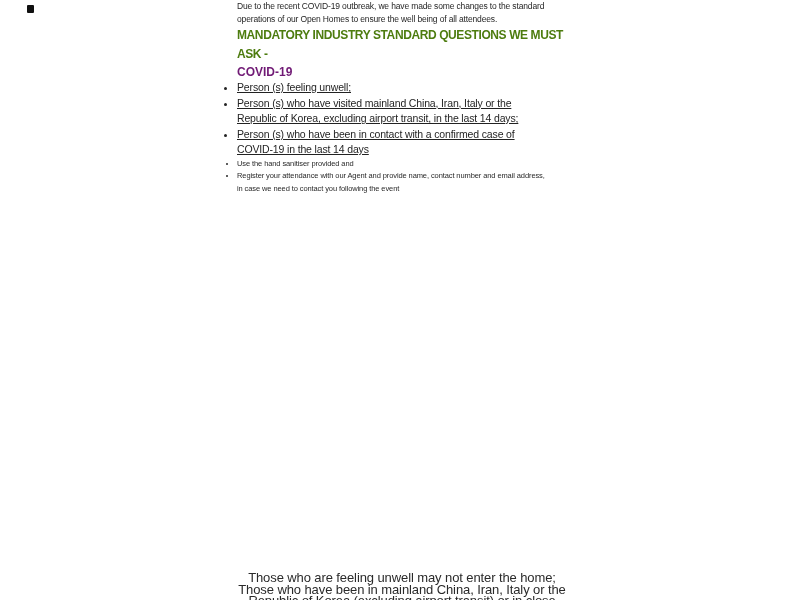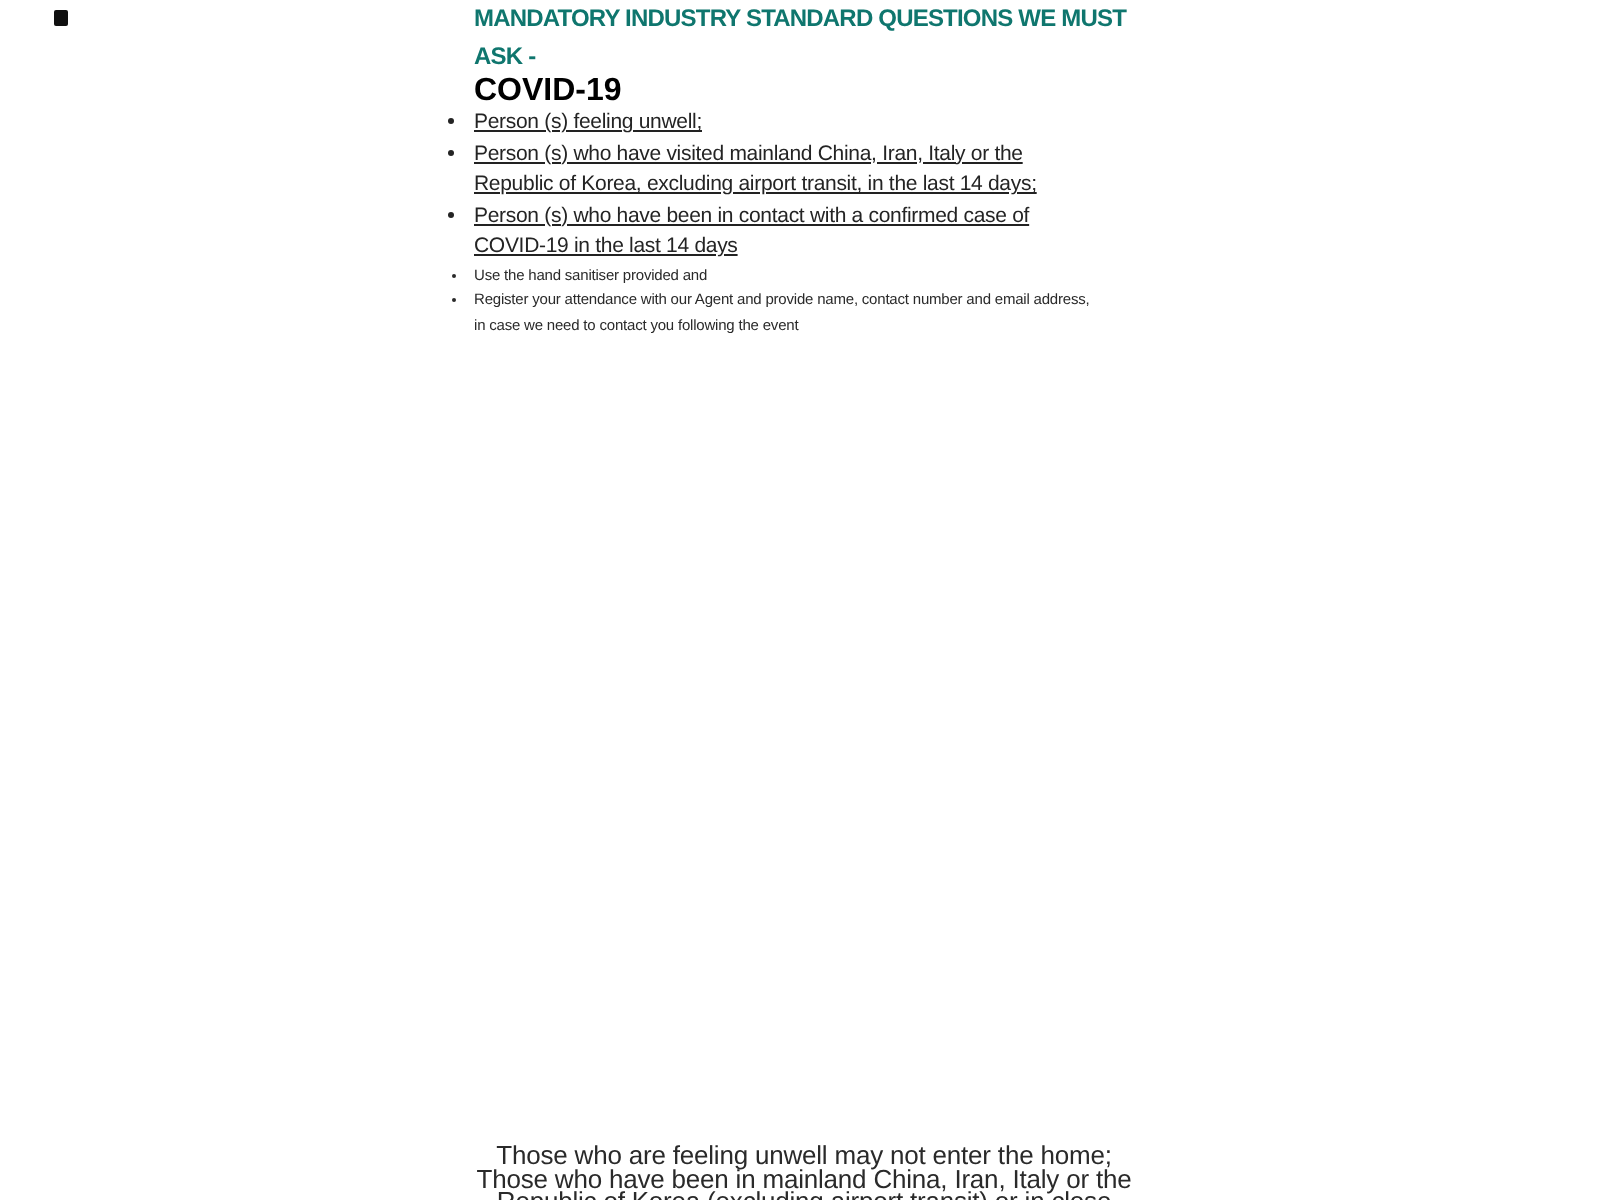--- a/index.html
+++ b/index.html
@@ -27,27 +27,27 @@
     letter-spacing: -0.15px;
     color: #262626;
     width: 322px;
   }
   .main-heading {
     margin-top: 21px;
     width: 340px;
     font-size: 12px; line-height: 19px;
     font-weight: bold;
     letter-spacing: -0.4px;
-    color: #0f766e;
+    color: #4d7c0f;
   }
   .covid-title {
     margin-top: 24px;
-    font-size: 16px; line-height: 16px;
+    font-size: 12px; line-height: 16px;
     font-weight: bold;
-    color: #000000;
+    color: #701a75;
   }
   .body-text {
     margin-top: 9px;
     font-size: 11px; line-height: 17px;
     letter-spacing: -0.15px;
     color: #242424;
     width: 330px;
   }
   .bullets-lg {
     margin-top: 5px;
@@ -107,20 +107,21 @@
     color: #2a2a2a;
   }
 </style>
 </head>
 <body>
 
 <div class="corner-mark"></div>
 
 <div class="doc">
 
+  <p class="intro">Due to the recent COVID-19 outbreak, we have made some changes to the standard operations of our Open Homes to ensure the well being of all attendees.</p>
 
   <h1 class="main-heading">MANDATORY INDUSTRY STANDARD QUESTIONS WE MUST ASK -</h1>
 
   <h2 class="covid-title">COVID-19</h2>
 
 
   <ul class="bullets-lg">
     <li>Person (s) feeling unwell;</li>
     <li>Person (s) who have visited mainland China, Iran, Italy or the Republic of Korea, excluding airport transit, in the last 14 days;</li>
     <li>Person (s) who have been in contact with a confirmed case of COVID-19 in the last 14 days</li>

